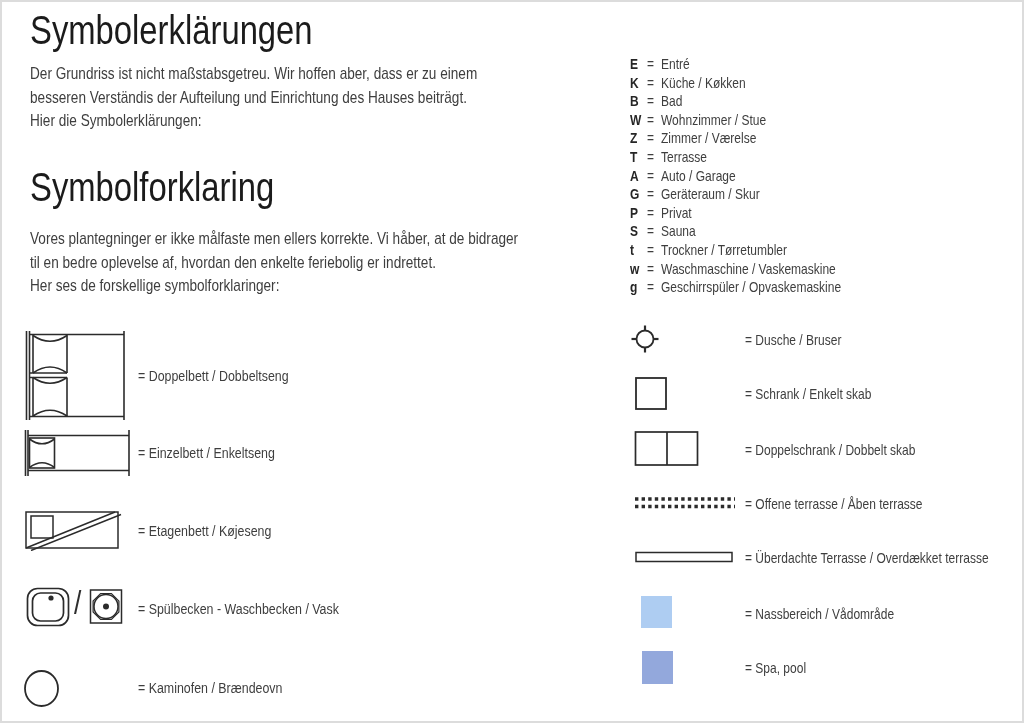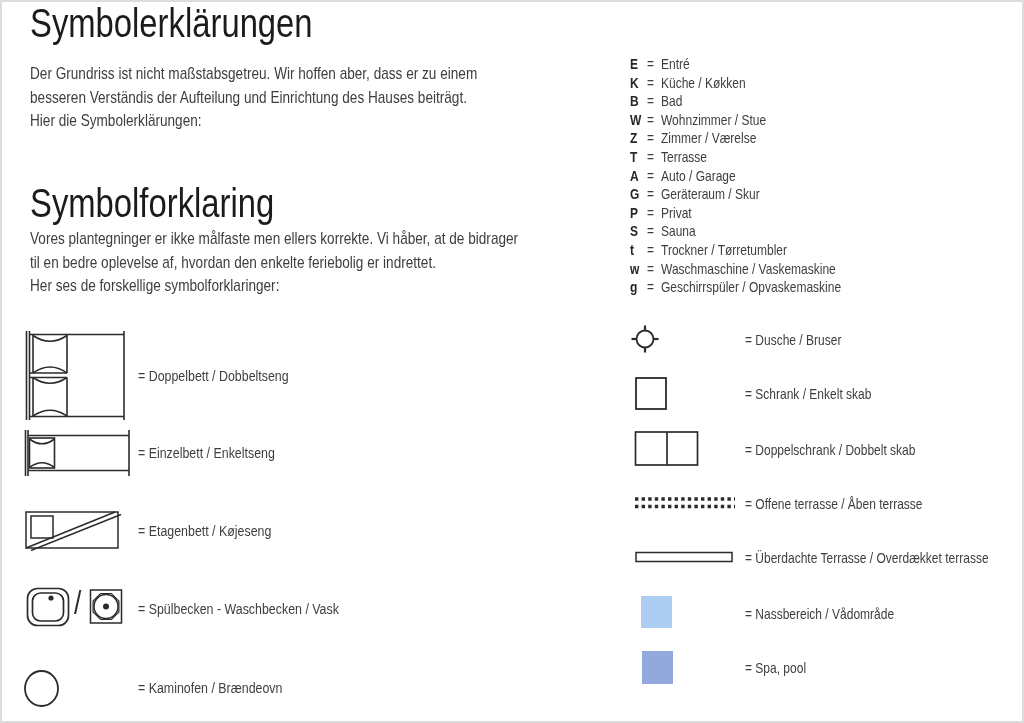--- a/index.html
+++ b/index.html
@@ -21,28 +21,28 @@
   .legend-label.r{font-size:15px;}
   .icon{position:absolute;}
   .slash{position:absolute;font-size:33px;font-weight:400;color:#2e2e2e;transform:scaleX(0.8);transform-origin:0 0;}
   svg{display:block;}
 </style>
 </head>
 <body>
 
 <div class="page-frame"></div>
 
-<h1 class="title" style="top:2px;text-align:center;"><span class="cond">Symbolerklärungen</span></h1>
+<h1 class="title" style="top:9px;text-align:center;"><span class="cond">Symbolerklärungen</span></h1>
 <div class="para" style="top:62px;">
   <div>Der Grundriss ist nicht maßstabsgetreu. Wir hoffen aber, dass er zu einem</div>
   <div>besseren Verständis der Aufteilung und Einrichtung des Hauses beiträgt.</div>
   <div>Hier die Symbolerklärungen:</div>
 </div>
 
-<h1 class="title" style="top:182px;"><span class="cond">Symbolforklaring</span></h1>
+<h1 class="title" style="top:166px;"><span class="cond">Symbolforklaring</span></h1>
 <div class="para" style="top:227px;">
   <div>Vores plantegninger er ikke målfaste men ellers korrekte. Vi håber, at de bidrager</div>
   <div>til en bedre oplevelse af, hvordan den enkelte feriebolig er indrettet.</div>
   <div>Her ses de forskellige symbolforklaringer:</div>
 </div>
 
 <div class="abbr-row" style="top:54px">
     <span class="abbr-letter cond">E</span>
     <span class="abbr-eq cond">=</span>
     <span class="abbr-label cond">Entré</span>

